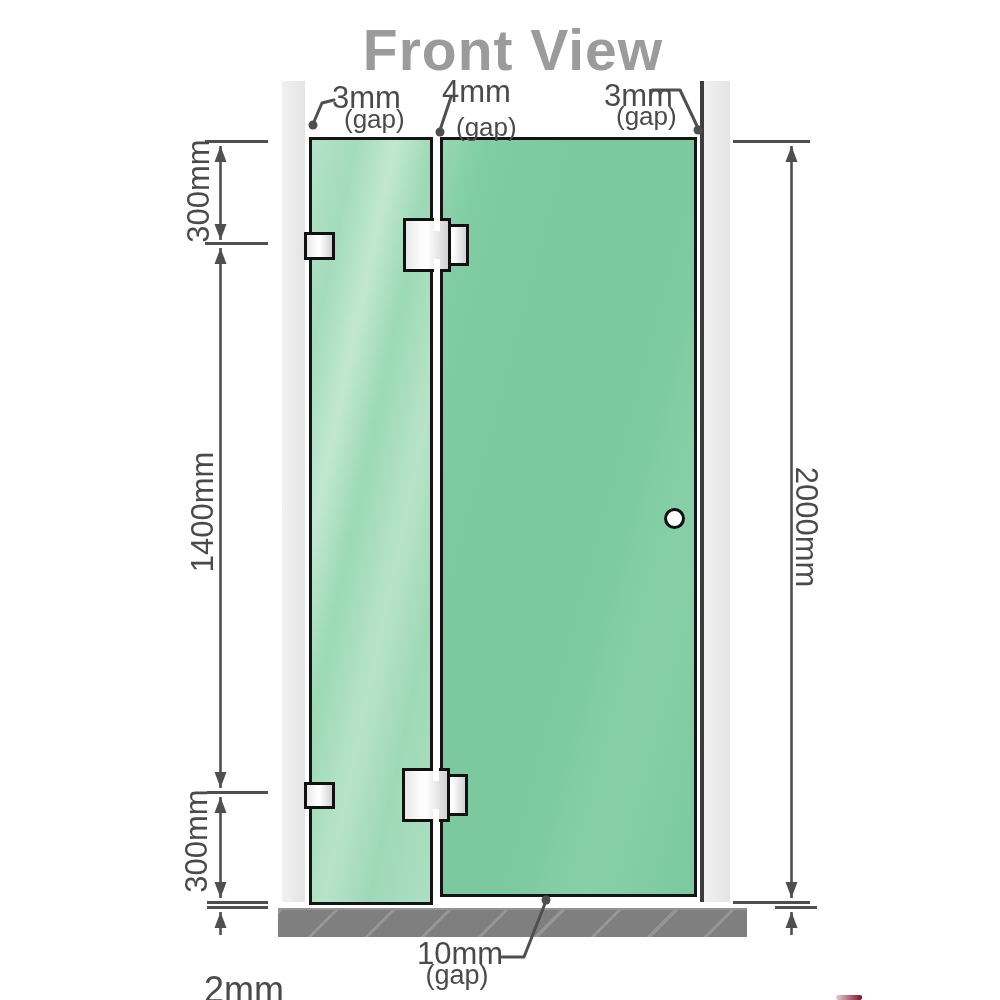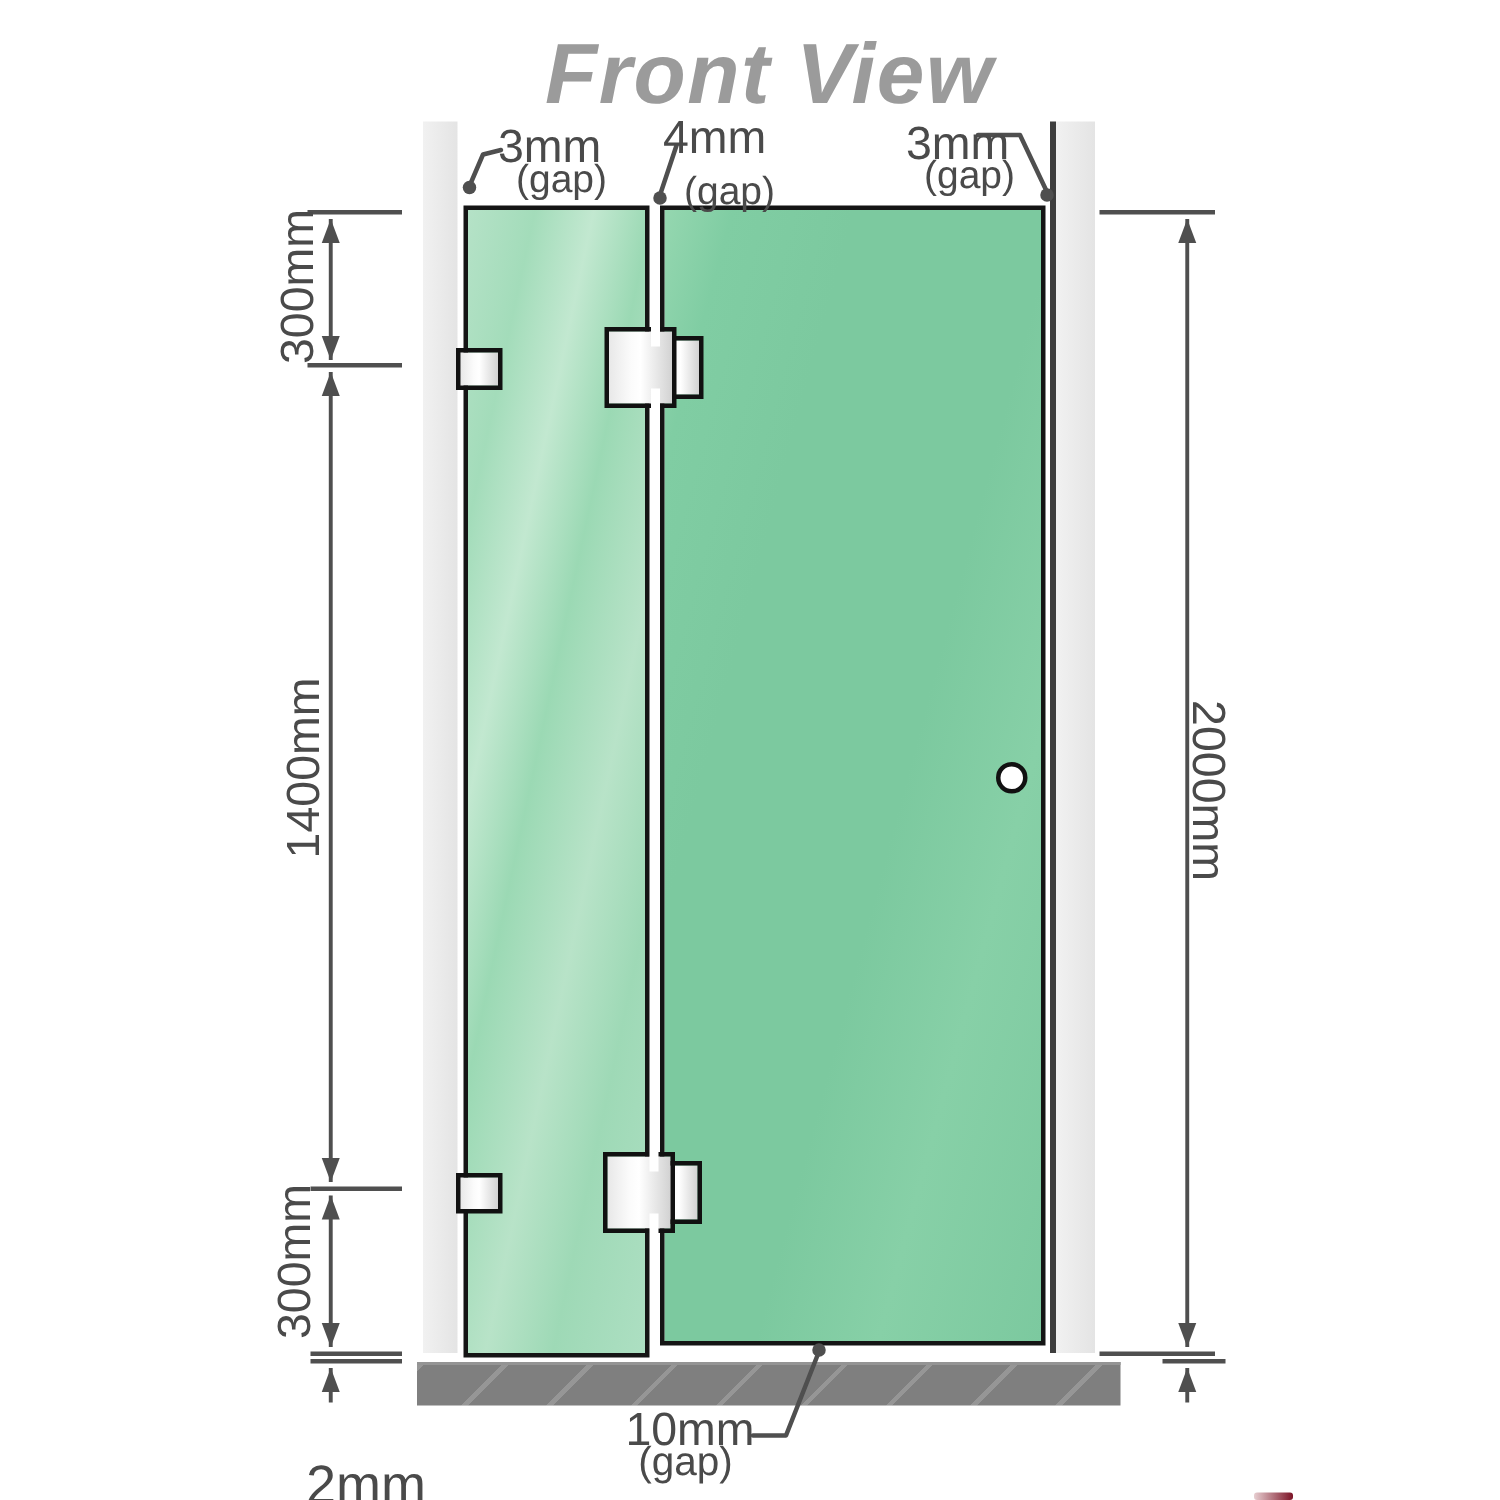--- a/index.html
+++ b/index.html
@@ -43,21 +43,21 @@
     left:278px;top:908px;width:469px;height:29px;background:#7f7f7f;
     background-image:repeating-linear-gradient(135deg,rgba(255,255,255,0.18) 0 3px,transparent 3px 40px);
     border-top:2px solid #949494;box-sizing:border-box;
   }
   .logo-fragment{left:836px;top:995px;width:26px;height:5px;border-radius:2px;
     background:linear-gradient(to right,rgba(160,60,70,0.25),#7c1326);}
   
   .lbl{position:absolute;line-height:1;color:#4a4a4a;white-space:nowrap;}
   .title{
     left:513px;top:50px;transform:translate(-50%,-50%);
-    font-size:57px;font-weight:bold;font-style:italic;color:#9b9b9b;letter-spacing:1px;
+    font-size:57px;font-weight:bold;color:#9b9b9b;letter-spacing:1px;
   }
   .gap-val{font-size:31px;}
   .gap-unit{font-size:26px;}
   .tl-val{left:332px;top:82px;} .tl-unit{left:344px;top:106px;}
   .tm-val{left:442px;top:76px;} .tm-unit{left:456px;top:114px;}
   .tr-val{left:604px;top:80px;} .tr-unit{left:616px;top:103px;}
   .vdim{font-size:31px;transform:translate(-50%,-50%) rotate(-90deg);}
   .vdim-r{font-size:31px;transform:translate(-50%,-50%) rotate(90deg);}
   .d-left-top{left:198px;top:191px;}
   .d-left-mid{left:202px;top:512px;}

